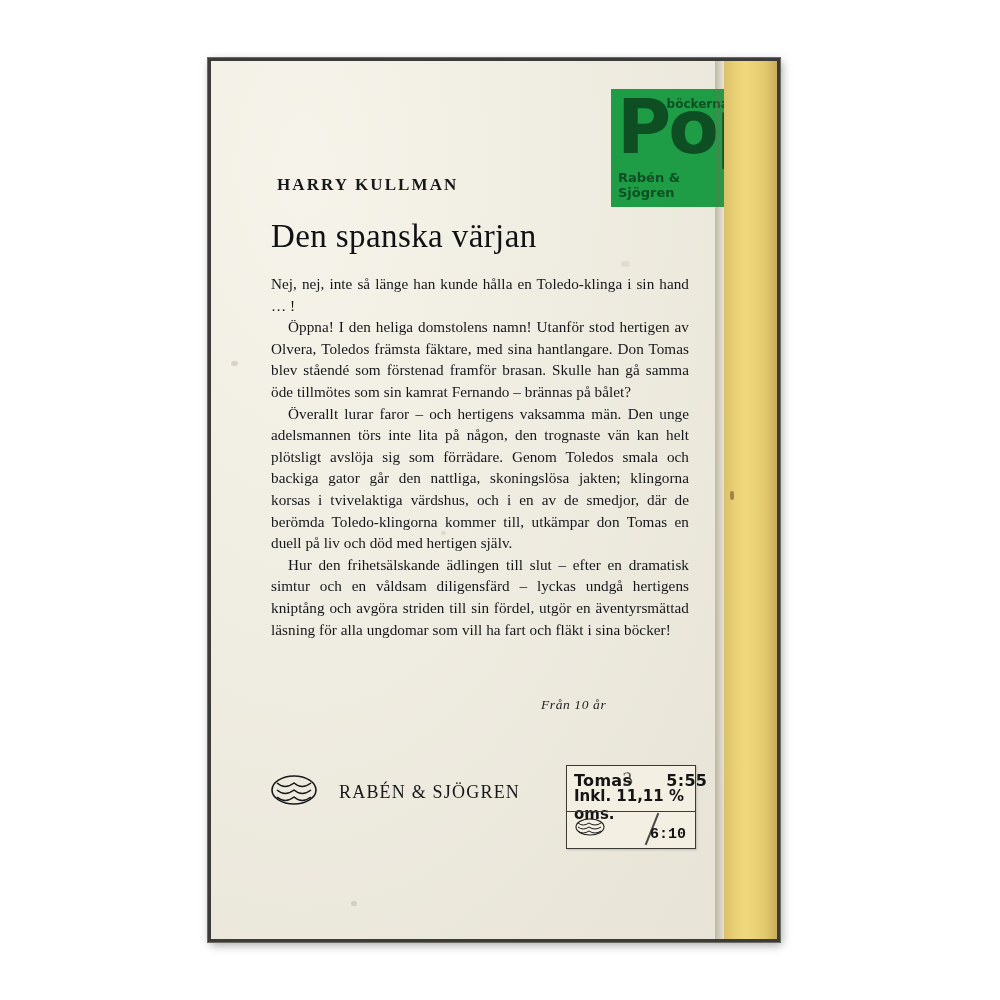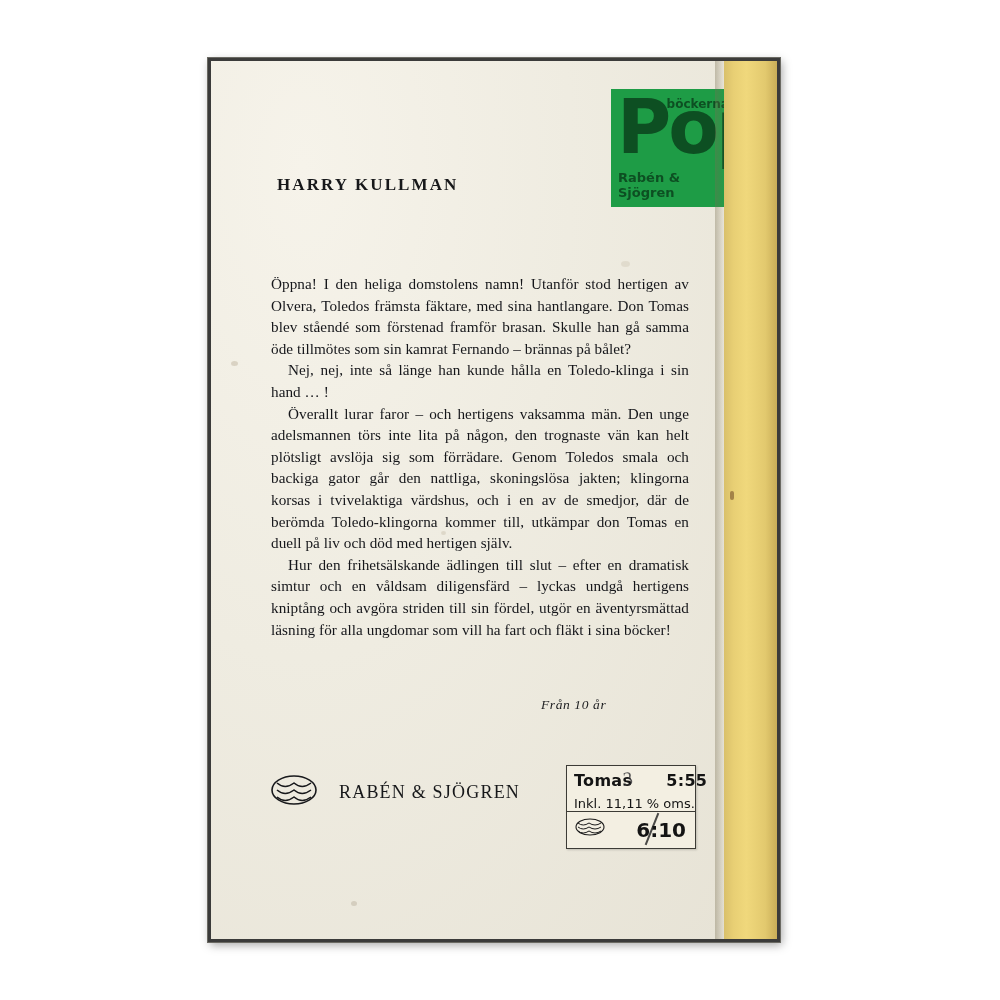--- a/index.html
+++ b/index.html
@@ -212,30 +212,30 @@
     box-shadow: 1px 1px 2px rgba(0,0,0,.18);
     font-family: "DejaVu Sans", sans-serif;
     color: #141414;
   }
   .price-sticker .row1 {
     position: absolute; left: 7px; top: 5px;
     font-size: 16px; font-weight: 700; letter-spacing: .3px;
   }
   .price-sticker .row1 .amount { margin-left: 34px; }
   .price-sticker .row2 {
-    position: absolute; left: 7px; top: 30px;
-    font-size: 13px; font-weight: 400;
+    position: absolute; left: 7px; top: 21px;
+    font-size: 15px; font-weight: 700;
   }
   .price-sticker .divider {
     position: absolute; left: 0; top: 45px; width: 128px; height: 1px;
     background: #3c3b36;
   }
   .price-sticker .row3 {
-    position: absolute; right: 9px; top: 52px;
-    font-size: 20px; font-weight: 700;
+    position: absolute; right: 9px; top: 60px;
+    font-size: 15px; font-weight: 700; font-family: Liberation Mono, monospace;
   }
   .price-sticker .mini-logo {
     position: absolute; left: 8px; top: 52px; width: 30px; height: 18px;
   }
   .price-sticker .slash {
     position: absolute; left: 84px; top: 46px;
     width: 2px; height: 34px; background: #2b2b2b;
     transform: rotate(22deg);
     opacity: .85;
   }
@@ -261,24 +261,25 @@
       <div class="blotch" style="left:410px;top:200px;width:9px;height:6px;background:#b0a286;opacity:.2;"></div>
 
       <div class="pop-logo">
         <div class="bockernas">böckernas</div>
         <div class="pop-word">Pop</div>
         <div class="rs">Rabén &amp; Sjögren</div>
       </div>
 
       <div class="author">HARRY KULLMAN</div>
 
+      <div class="title">Den spanska värjan</div>
 
       <div class="blurb">
+        <p>Nej, nej, inte så länge han kunde hålla en Toledo-klinga i sin hand … !</p>
         <p>Öppna! I den heliga domstolens namn! Utanför stod hertigen av Olvera, Toledos främsta fäktare, med sina hantlangare. Don Tomas blev ståendé som förstenad framför brasan. Skulle han gå samma öde tillmötes som sin kamrat Fernando – brännas på bålet?</p>
-        <p>Nej, nej, inte så länge han kunde hålla en Toledo-klinga i sin hand … !</p>
         <p>Överallt lurar faror – och hertigens vaksamma män. Den unge adelsmannen törs inte lita på någon, den trognaste vän kan helt plötsligt avslöja sig som förrädare. Genom Toledos smala och backiga gator går den nattliga, skoningslösa jakten; klingorna korsas i tvivelaktiga värdshus, och i en av de smedjor, där de berömda Toledo-klingorna kommer till, utkämpar don Tomas en duell på liv och död med hertigen själv.</p>
         <p>Hur den frihetsälskande ädlingen till slut – efter en dramatisk simtur och en våldsam diligensfärd – lyckas undgå hertigens kniptång och avgöra striden till sin fördel, utgör en äventyrsmättad läsning för alla ungdomar som vill ha fart och fläkt i sina böcker!</p>
       </div>
 
       <div class="age-note">Från 10 år</div>
 
       <div class="pub-logo">
         <svg width="46" height="34" viewBox="0 0 46 34">
           <ellipse cx="23" cy="17" rx="22" ry="14" fill="none" stroke="#18191c" stroke-width="1.6"></ellipse>
           <path d="M6 10 q8 7 17 0 q8 7 17 0" fill="none" stroke="#18191c" stroke-width="1.5"></path>

